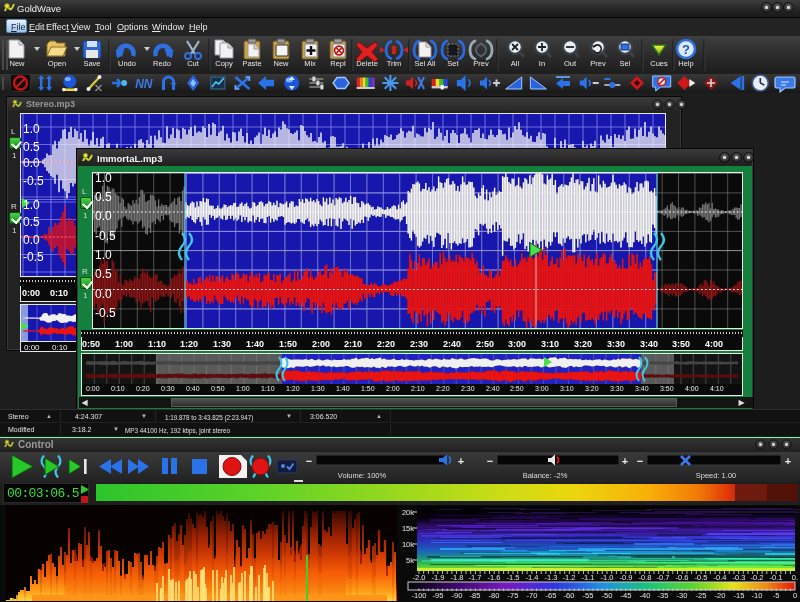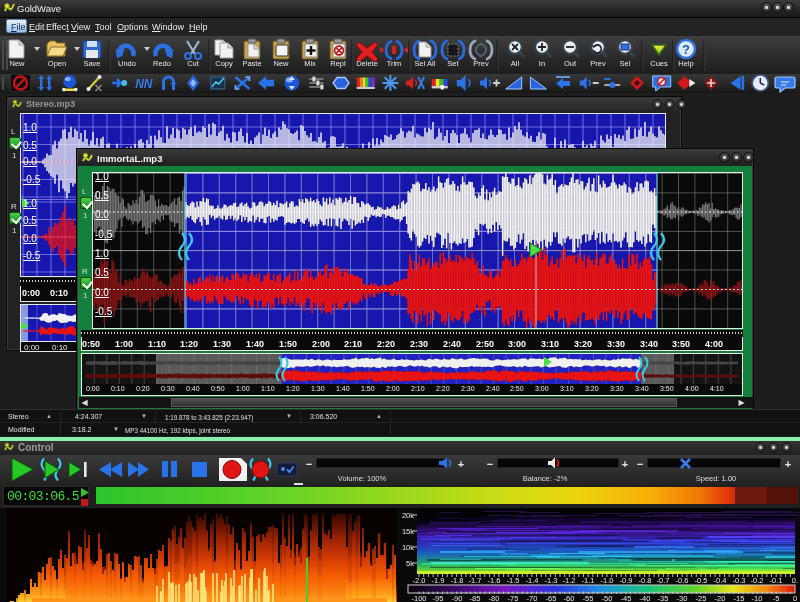--- a/index.html
+++ b/index.html
@@ -1,20 +1,20 @@
 <!DOCTYPE html>
 <html><head><meta charset="utf-8"><style>
 * { margin:0; padding:0; box-sizing:border-box; }
 body { width:800px; height:602px; background:#1d1d1d; font-family:"Liberation Sans", sans-serif; overflow:hidden; position:relative; }
 .abs { position:absolute; }
 .winbtn { position:absolute; width:11px; height:11px; border-radius:50%; background:radial-gradient(circle at 50% 40%, #6a6a6a, #2a2a2a 70%); border:1px solid #111; }
 .winbtn:after { content:""; position:absolute; left:3px; top:3px; width:3px; height:3px; background:#dcdcdc; border-radius:1px; }
 .tax { position:absolute; top:2px; font-size:9px; font-weight:bold; color:#fff; }
 .oax { position:absolute; top:1px; font-size:7px; color:#eee; }
-.amp { position:absolute; font-size:10px; color:#fff; left:2px;text-decoration:underline; }
+.amp { position:absolute; font-size:12px; color:#fff; left:2px; }
 .chk { position:absolute; width:12px; height:12px; background:linear-gradient(#4ad04a,#1a8a1a); border:1px solid #0a4a0a; border-radius:2px; }
 .chk:after { content:""; position:absolute; left:2.5px; top:1px; width:5px; height:7px; border:solid #fff; border-width:0 2px 2px 0; transform:rotate(40deg); }
 .chlab { position:absolute; font-size:8px; color:#ddd; }
 .sep { position:absolute; width:1px; background:#262626; }
 .menu { position:absolute; top:4px; font-size:9px; color:#e8e8e8; }
 .menu u { text-decoration:underline; }
 .st { position:absolute; font-size:7px; color:#e0e0e0; top:3px; }
 .st6 { font-size:6.3px !important; top:4px !important; }
 .arr { position:absolute; font-size:6px; color:#b8b8b8; top:3px; }
 </style></head>
@@ -752,21 +752,21 @@
 </div>
 <div class="abs" style="left:0;top:422px;width:800px;height:14px;background:#111;border-top:1px solid #222">
   <div class="st" style="left:8px">Modified</div>
   <div class="st" style="left:72px">3:18.2</div>
     <div class="arr" style="left:113px">▼</div>
   <div class="st st6" style="left:125px">MP3 44100 Hz, 192 kbps, joint stereo</div>
   <div class="sep" style="left:60px;top:1px;height:11px"></div>
   <div class="sep" style="left:390px;top:1px;height:11px"></div>
 </div>
 
-<div class="abs" style="left:0;top:437px;width:800px;height:165px;background:#1f1f1f;border-top:4px solid #86efac">
+<div class="abs" style="left:0;top:437px;width:800px;height:165px;background:#1f1f1f;border-top:1px solid #86efac">
   <div class="abs" style="left:0;top:0;width:800px;height:13px;background:linear-gradient(#343434,#222)">
     <svg width="11" height="11" style="position:absolute;left:4px;top:1px">
         <path d="M1,8 q2,-5 4,-2 q2,3 4,-3" stroke="#b0c030" stroke-width="1.8" fill="none"></path>
         <circle cx="3" cy="3" r="2" fill="#d8d838" stroke="#7a7a10"></circle>
       </svg>
     <div class="abs" style="left:18px;top:1px;font-size:10px;font-weight:bold;color:#9a9a9a">Control</div>
     <div class="winbtn" style="left:755px;top:1px;transform:scale(0.92)"></div>
     <div class="winbtn" style="left:768px;top:1px;transform:scale(0.92)"></div>
     <div class="winbtn" style="left:781px;top:1px;transform:scale(0.92)"></div>
   </div>

